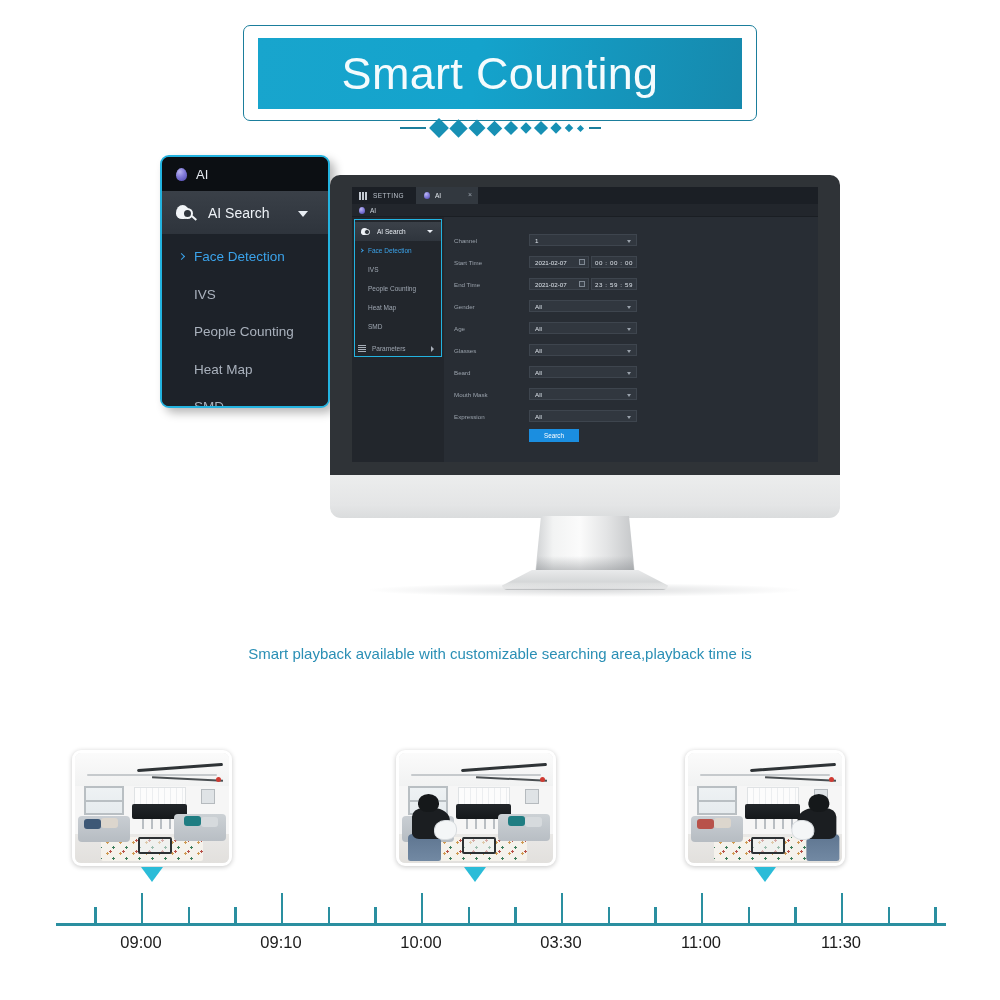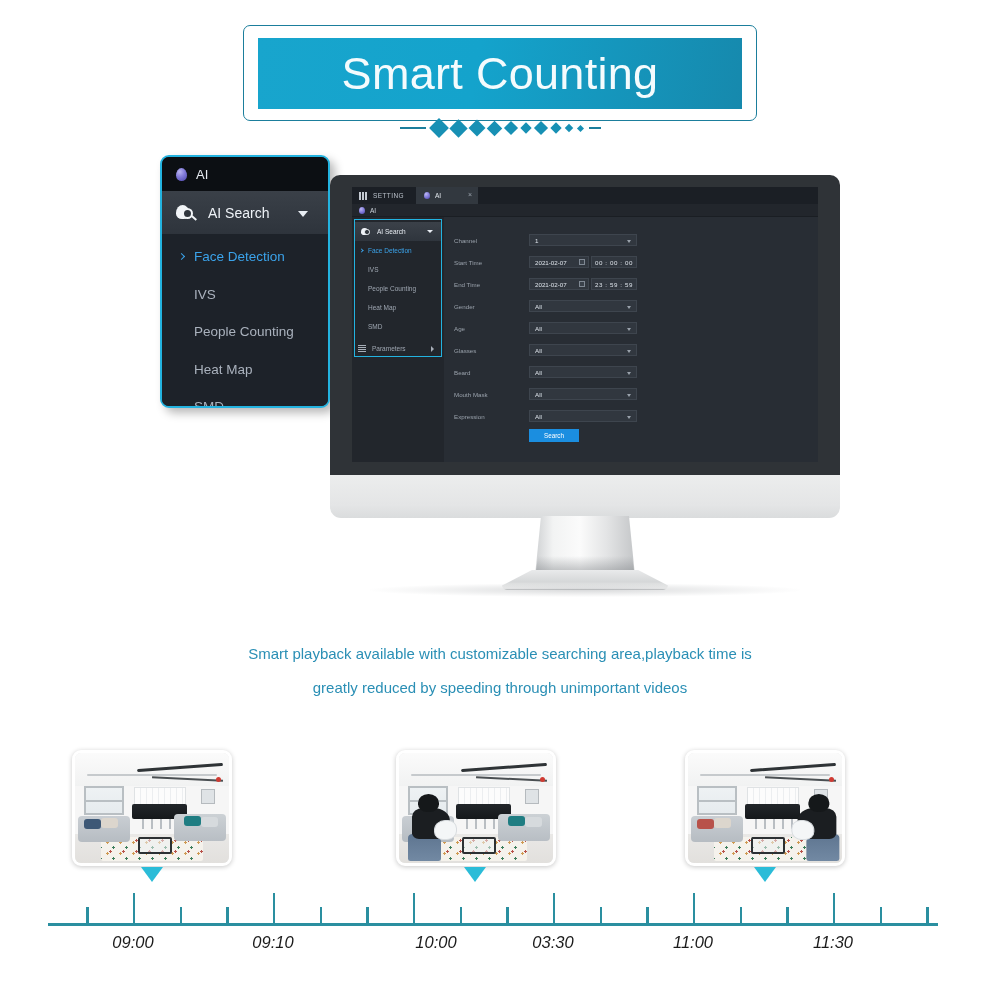--- a/index.html
+++ b/index.html
@@ -348,21 +348,21 @@
   .marker-tri {
     position: absolute; width: 0; height: 0;
     border-left: 11px solid transparent; border-right: 11px solid transparent;
     border-top: 15px solid #2bbcd8;
   }
   #mk-0 { left: 141px; top: 867px; }
   #mk-1 { left: 464px; top: 867px; }
   #mk-2 { left: 754px; top: 867px; }
 
   
-  #timeline { position: absolute; left: 48px; top: 923px; width: 890px; height: 60px; font-style: italic; }
+  #timeline { position: absolute; left: 56px; top: 923px; width: 890px; height: 60px; }
   #tl-axis { position: absolute; left: 0; top: 0; width: 890px; height: 2.5px; background: #2a8fa0; }
   #timeline .tick {
     position: absolute; width: 2.2px; background: #2a8fa0; bottom: 0;
   }
   #timeline .tick.major { height: 30px; top: -30px; }
   #timeline .tick.minor { height: 16px; top: -16px; }
   #timeline .tlabel {
     position: absolute; top: 10px; transform: translateX(-50%);
     color: #1b1b1b; font-size: 16.5px; white-space: nowrap;
   }
@@ -585,21 +585,20 @@
         </div>
 
         <button id="search-btn">Search</button>
 
       </div>
     </div>
   </div>
 
   <div id="caption">
     <div>Smart playback available with customizable searching area,playback time is</div>
-    <div>greatly reduced by speeding through unimportant videos</div>
   </div>
 
   <div class="thumb" id="thumb-0">
     <div class="room">
       <div class="ceil"></div>
         <div class="backwall"></div>
         <div class="floor"></div>
       <div class="pipe"></div>
         <div class="pipe2"></div>
         <div class="track"></div>
@@ -681,21 +680,21 @@
   <div class="marker-tri" id="mk-1"></div>
   <div class="marker-tri" id="mk-2"></div>
 
   <div id="timeline">
     <div id="tl-axis"></div>
   <div class="tick major" style="left: 85px;"></div>
       <div class="tlabel" style="left: 85px;">09:00</div>
       <div class="tick major" style="left: 225px;"></div>
       <div class="tlabel" style="left: 225px;">09:10</div>
       <div class="tick major" style="left: 365px;"></div>
-      <div class="tlabel" style="left: 365px; margin-left: 23px;">10:00</div>
+      <div class="tlabel" style="left: 365px;">10:00</div>
       <div class="tick major" style="left: 505px;"></div>
       <div class="tlabel" style="left: 505px;">03:30</div>
       <div class="tick major" style="left: 645px;"></div>
       <div class="tlabel" style="left: 645px;">11:00</div>
       <div class="tick major" style="left: 785px;"></div>
       <div class="tlabel" style="left: 785px;">11:30</div>
       <div class="tick minor" style="left: 131.667px;"></div>
       <div class="tick minor" style="left: 178.333px;"></div>
       <div class="tick minor" style="left: 271.667px;"></div>
       <div class="tick minor" style="left: 318.333px;"></div>

